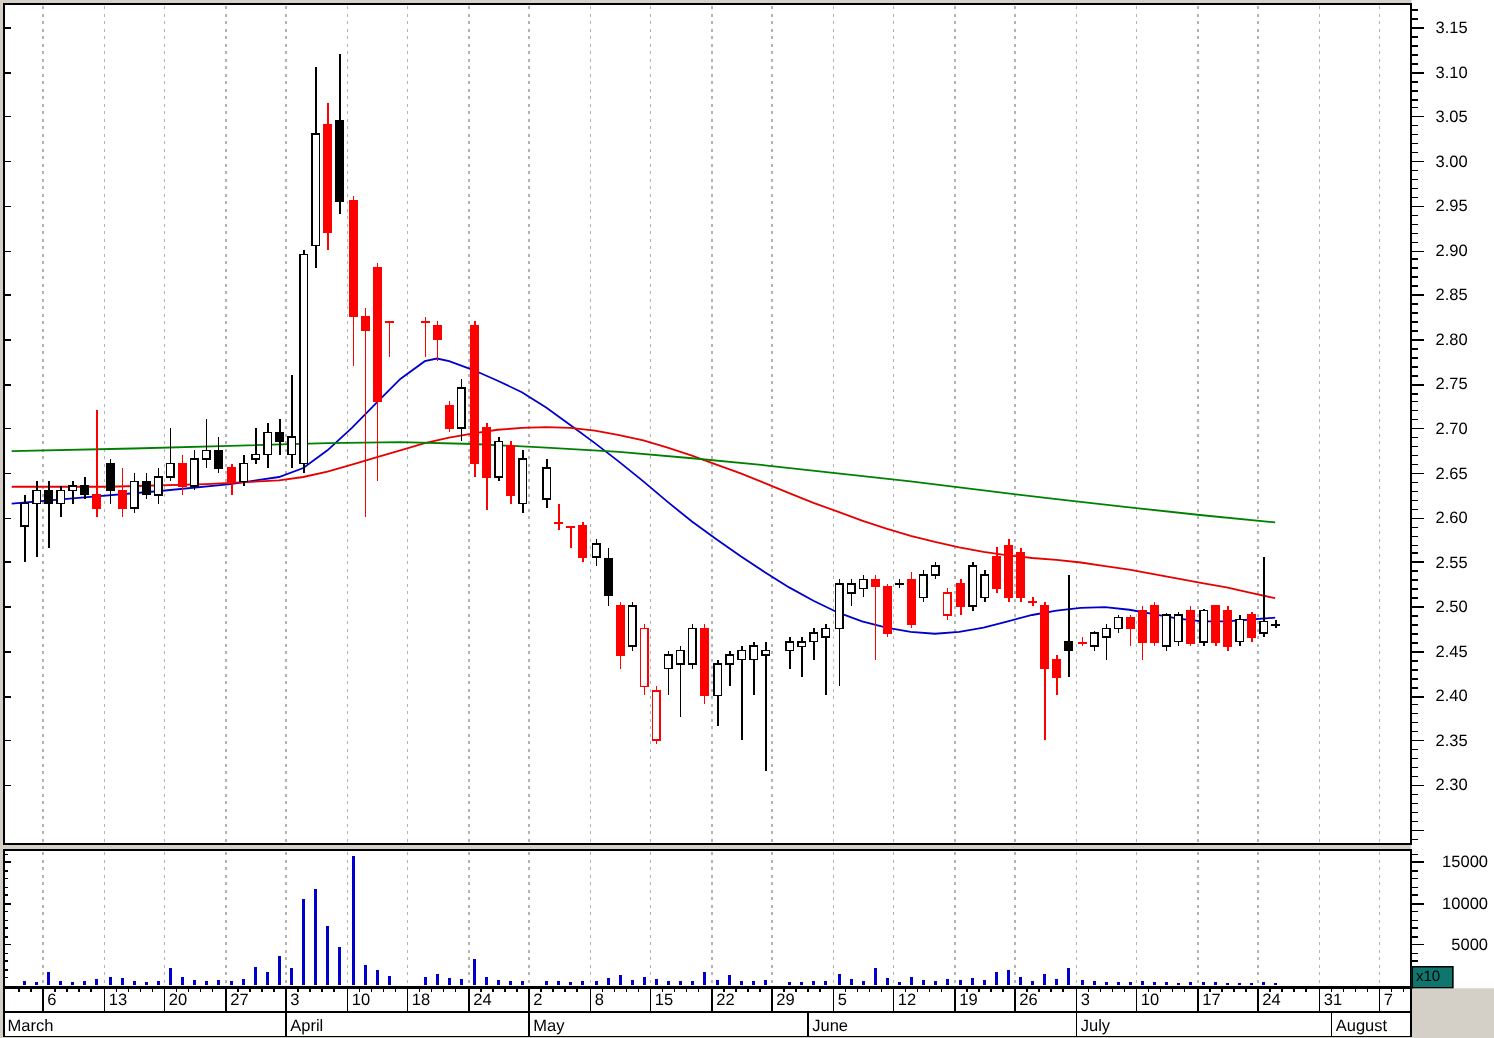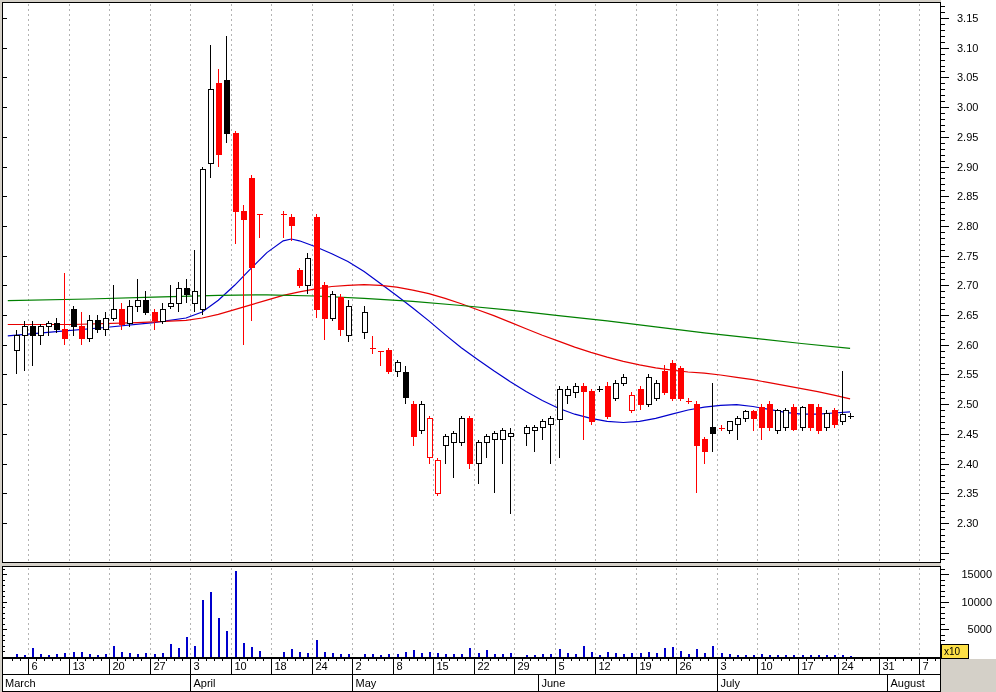--- a/index.html
+++ b/index.html
@@ -3,21 +3,21 @@
 <meta charset="utf-8">
 <style>
   html,body{margin:0;padding:0;background:#fff;}
   .win{
     position:relative;width:996px;height:692px;background:#d4d0c8;
     overflow:hidden;font-family:"Liberation Sans",sans-serif;
   }
   #chart{position:absolute;left:0;top:0;}
   .x10box{
     position:absolute;left:941px;top:644px;width:24px;height:13px;
-    background:#fde047;border:1px solid #000;font-size:10px;line-height:13px;
+    background:#0f766e;border:1px solid #000;font-size:10px;line-height:13px;
     padding-left:2px;color:#000;
   }
   .corner{
     position:absolute;left:942px;top:659px;width:54px;height:33px;
     background:#d4d0c8;
   }
 </style>
 </head>
 <body>
 

